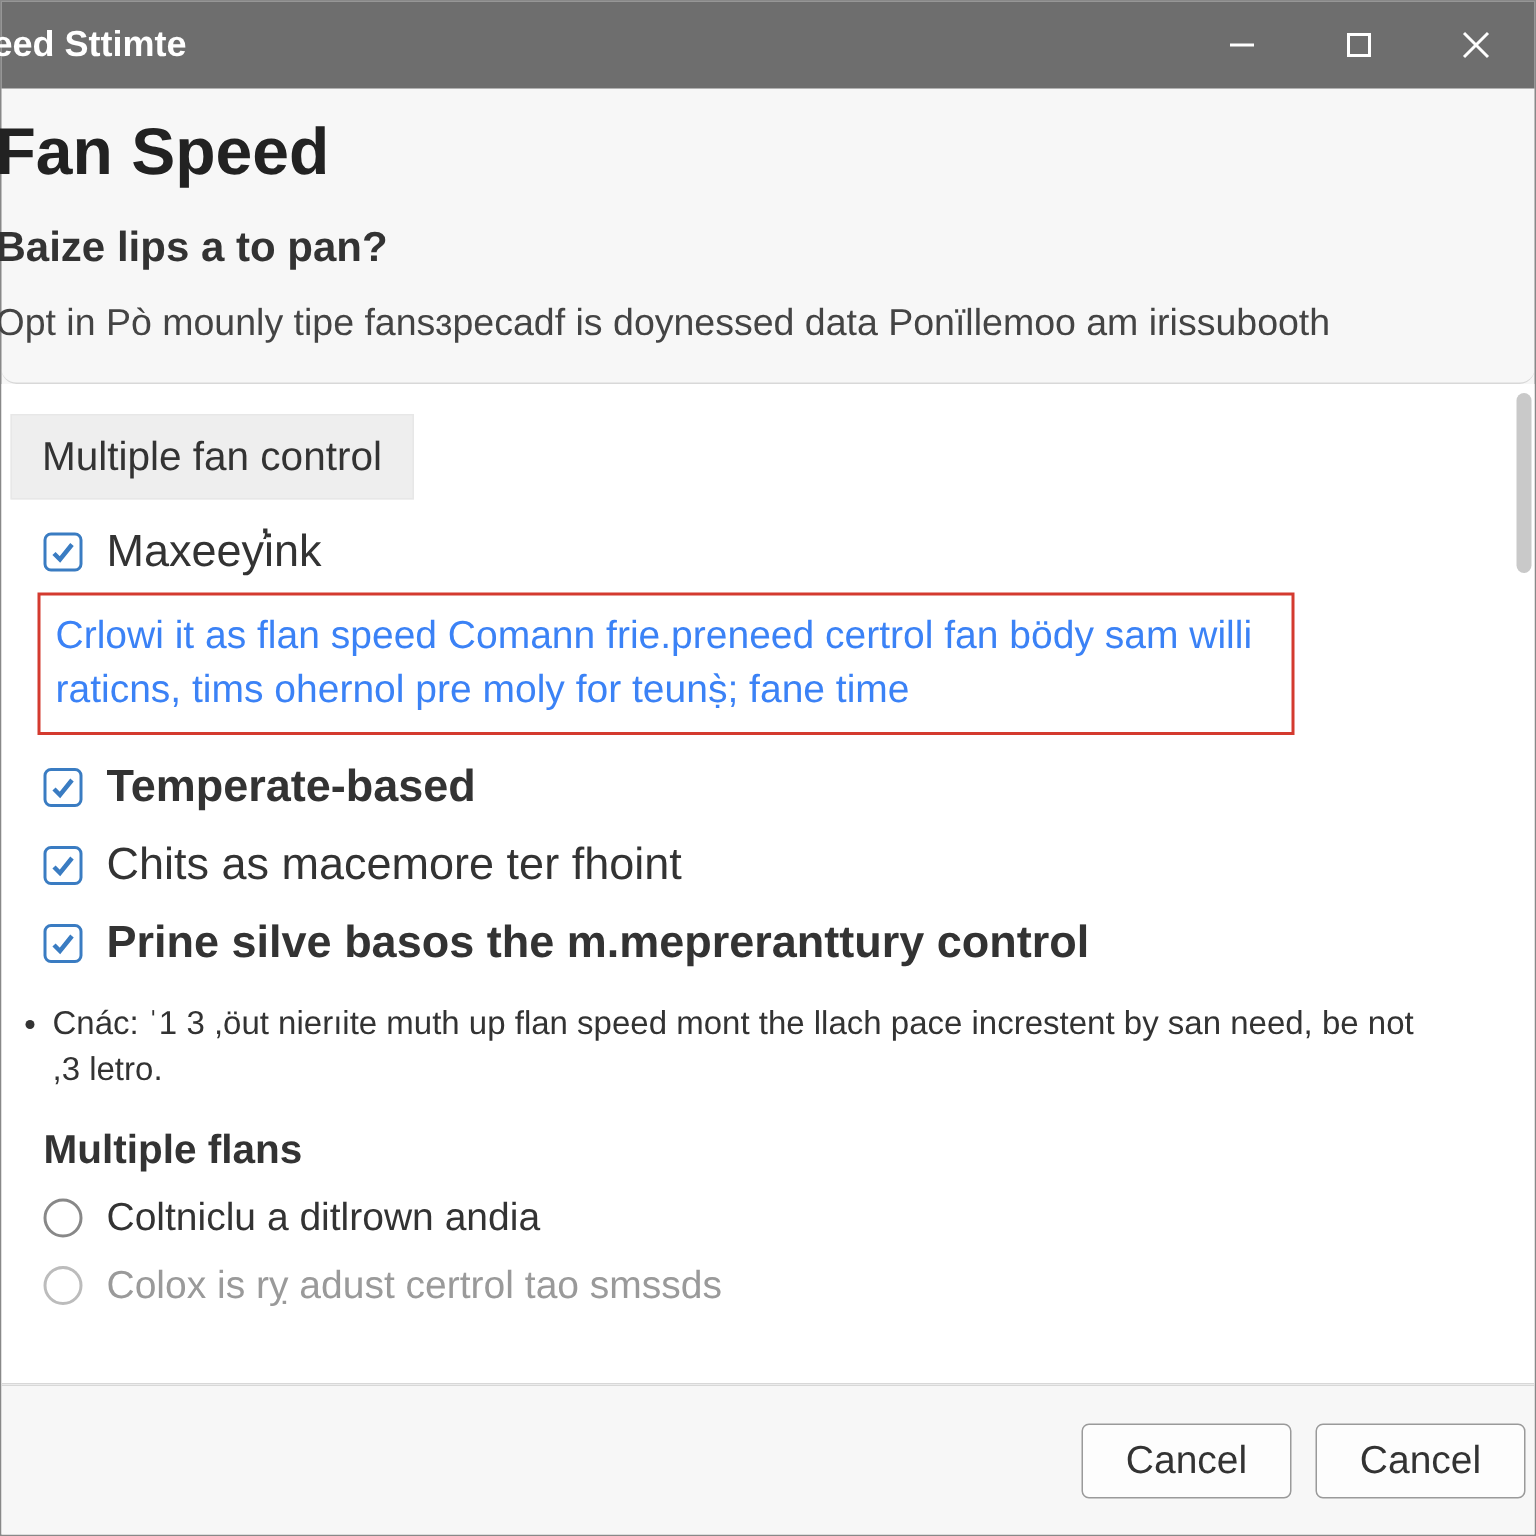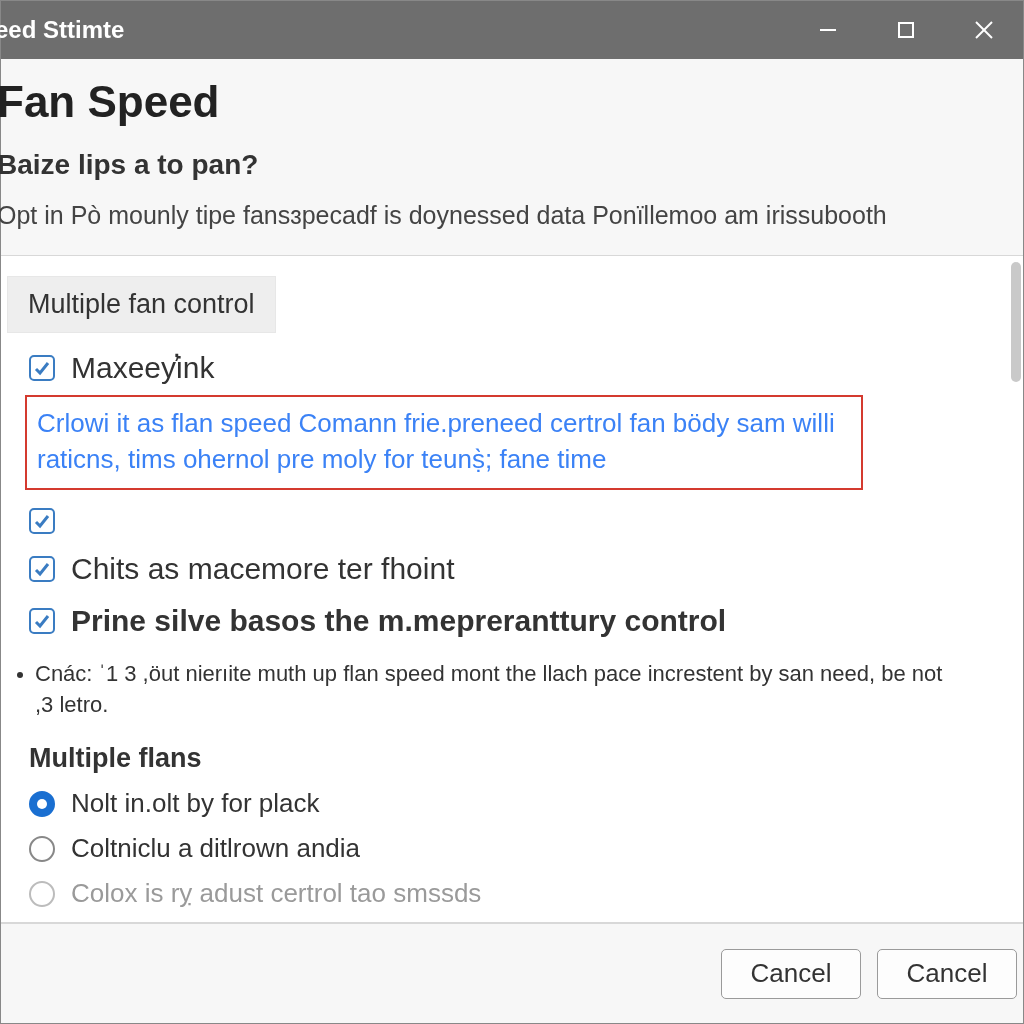--- a/index.html
+++ b/index.html
@@ -3,21 +3,21 @@
 <meta charset="utf-8">
 <style>
   * { box-sizing: border-box; margin: 0; padding: 0; }
   html, body { width: 1024px; height: 1024px; overflow: hidden; font-family: "Segoe UI", Arial, sans-serif; background: #f0f0f0; }
   .window { width: 1024px; height: 1024px; display: flex; flex-direction: column; background: #f7f7f7; border: 1px solid #888; }
   .titlebar { height: 58px; background: #6e6e6e; color: #fff; display: flex; align-items: center; padding: 0 0 0 0; }
   .titlebar-title { font-size: 24px; font-weight: 600; padding-left: 0; margin-left: -6px; }
   .titlebar-spacer { flex: 1; }
   .titlebar-btn { width: 78px; height: 58px; display: flex; align-items: center; justify-content: center; color: #fff; }
   .titlebar-btn svg { stroke: #fff; fill: none; stroke-width: 2; }
-  .header-area { padding: 18px 10px 22px 0; border-bottom: 1px solid #d8d8d8; }
+  .header-area { padding: 18px 10px 22px 0; border-bottom: 1px solid #d8d8d8; border-radius: 10px; }
   .page-title { font-size: 44px; font-weight: 700; color: #222; margin-left: -4px; margin-bottom: 22px; }
   .page-subtitle { font-size: 28px; font-weight: 700; color: #333; margin-left: -4px; margin-bottom: 18px; }
   .page-desc { font-size: 25px; color: #444; margin-left: -4px; line-height: 1.35; }
   .content { flex: 1; background: #ffffff; padding: 20px 10px 10px 10px; position: relative; overflow: hidden; }
   .scrollbar { position: absolute; right: 2px; top: 6px; width: 10px; height: 120px; background: #c9c9c9; border-radius: 5px; }
   .section-heading { display: inline-block; background: #eeeeee; border: 1px solid #e7e7e7; padding: 12px 20px; font-size: 27px; font-weight: 400; color: #333; margin-left: -4px;}
   .option-row { display: flex; align-items: center; gap: 16px; margin: 18px 0 0 18px; }
   .option-label { font-size: 30px; color: #333; }
   .option-label.bold { font-weight: 700; }
   .checkbox { width: 26px; height: 26px; border: 2.5px solid #3a7cc2; border-radius: 5px; display: flex; align-items: center; justify-content: center; background: #fff; flex-shrink: 0; }
@@ -88,20 +88,21 @@
     <div class="highlight-box">
       <div class="highlight-text">Crlowi it as flan speed Comann frie.preneed certrol fan bödy sam willi raticns, tims ohernol pre moly for teunṣ̀; fane time</div>
     </div>
 
     <div class="option-row">
       <span class="checkbox">
         <svg width="18" height="18">
             <polyline points="3,10 7,14 15,4"></polyline>
           </svg>
       </span>
+      <span class="option-label bold">Temperate-based</span>
     </div>
 
     <div class="option-row">
       <span class="checkbox">
         <svg width="18" height="18">
             <polyline points="3,10 7,14 15,4"></polyline>
           </svg>
       </span>
       <span class="option-label">Chits as macemore ter fhoint</span>
     </div>
@@ -115,24 +116,20 @@
       <span class="option-label bold">Prine silve basos the m.mepreranttury control</span>
     </div>
 
     <div class="bullet-row">
       <span class="bullet-dot"></span>
       <span class="bullet-text">Cnác: ˈ1 3 ,öut nierıite muth up flan speed mont the llach pace increstent by san need, be not ,3 letro.</span>
     </div>
 
     <div class="section2-heading">Multiple flans</div>
 
-    <div class="radio-row">
-      <span class="radio selected"></span>
-      <span class="radio-label">Nolt in.olt by for plack</span>
-    </div>
 
     <div class="radio-row">
       <span class="radio"></span>
       <span class="radio-label">Coltniclu a ditlrown andia</span>
     </div>
 
     <div class="radio-row">
       <span class="radio disabled"></span>
       <span class="radio-label disabled">Colox is rỵ adust certrol tao smssds</span>
     </div>

